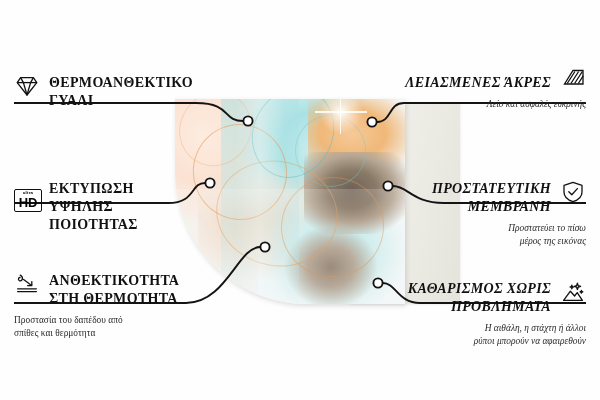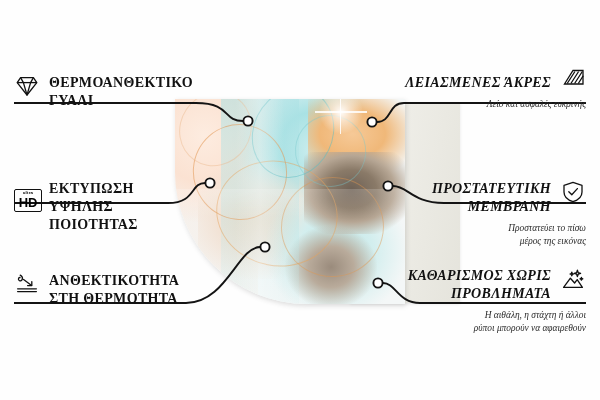--- a/index.html
+++ b/index.html
@@ -200,20 +200,21 @@
             <path d="M6.2 3.2c1.9 1 2.6 2.6 2.1 4.1-.4 1.3-1.7 1.9-2.8 1.4-1-.5-1.3-1.6-.8-2.5.3-.5.9-.8 1.3-.6"></path>
             <path d="M9.6 7.4 L17.6 13.4"></path>
             <path d="M13.6 13.6 L17.8 13.6 L17.8 9.6"></path>
             <path d="M3.6 16.8 H22.4"></path>
             <path d="M3.6 19.6 H22.4"></path>
           </g>
         </svg>
       </span>
       <span class="title">ΑΝΘΕΚΤΙΚΟΤΗΤΑ ΣΤΗ ΘΕΡΜΟΤΗΤΑ</span>
     </div>
+    <div class="sub">Προστασία του δαπέδου από<br>σπίθες και θερμότητα</div>
   </div>
 
   <div class="feat right" style="top:62px">
     <div class="head">
       <span class="ico">
         <svg viewBox="0 0 26 24">
           <g stroke="#111" stroke-width="1.3" stroke-linecap="round">
             <path d="M4.5 19 L13 5.5 L23 5.5 L23 19 Z" fill="none"></path>
             <path d="M7.5 18 L14.6 7"></path>
             <path d="M11.2 18 L18.3 7"></path>
@@ -235,21 +236,21 @@
             <path d="M13 2.4 L22 5.4 V12 c0 5.2-4.2 8.2-9 9.6 -4.8-1.4-9-4.4-9-9.6 V5.4 Z"></path>
             <path d="M8.8 11.8 L11.8 14.8 L17.4 8.6"></path>
           </g>
         </svg>
       </span>
       <span class="title">ΠΡΟΣΤΑΤΕΥΤΙΚΗ ΜΕΜΒΡΑΝΗ</span>
     </div>
     <div class="sub">Προστατεύει το πίσω<br>μέρος της εικόνας</div>
   </div>
 
-  <div class="feat right" style="top:255px">
+  <div class="feat right" style="top:268px">
     <div class="head">
       <span class="ico">
         <svg viewBox="0 0 26 24">
           <g fill="none" stroke="#111" stroke-width="1.3" stroke-linejoin="round" stroke-linecap="round">
             <path d="M3.6 20.4 L10.4 11.2 L14.6 16 L17.2 12.6 L22.4 20.4 Z"></path>
             <path d="M17.4 3.2 L18.2 5.6 L20.6 6.4 L18.2 7.2 L17.4 9.6 L16.6 7.2 L14.2 6.4 L16.6 5.6 Z"></path>
             <path d="M11.8 5.2 L12.3 6.5 L13.6 7 L12.3 7.5 L11.8 8.8 L11.3 7.5 L10 7 L11.3 6.5 Z"></path>
             <path d="M21.4 10.4 L21.8 11.4 L22.8 11.8 L21.8 12.2 L21.4 13.2 L21 12.2 L20 11.8 L21 11.4 Z"></path>
           </g>
         </svg>

